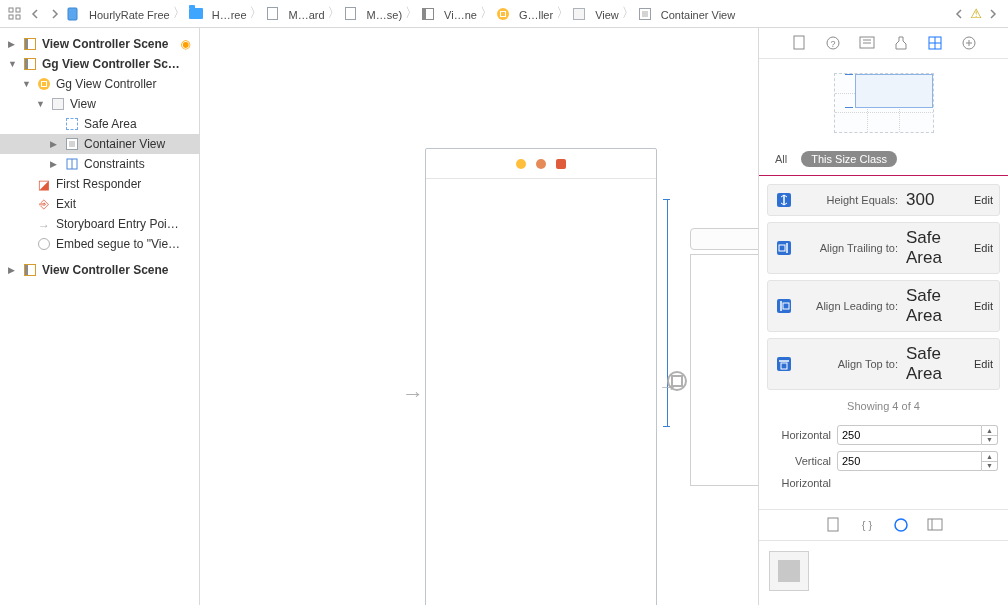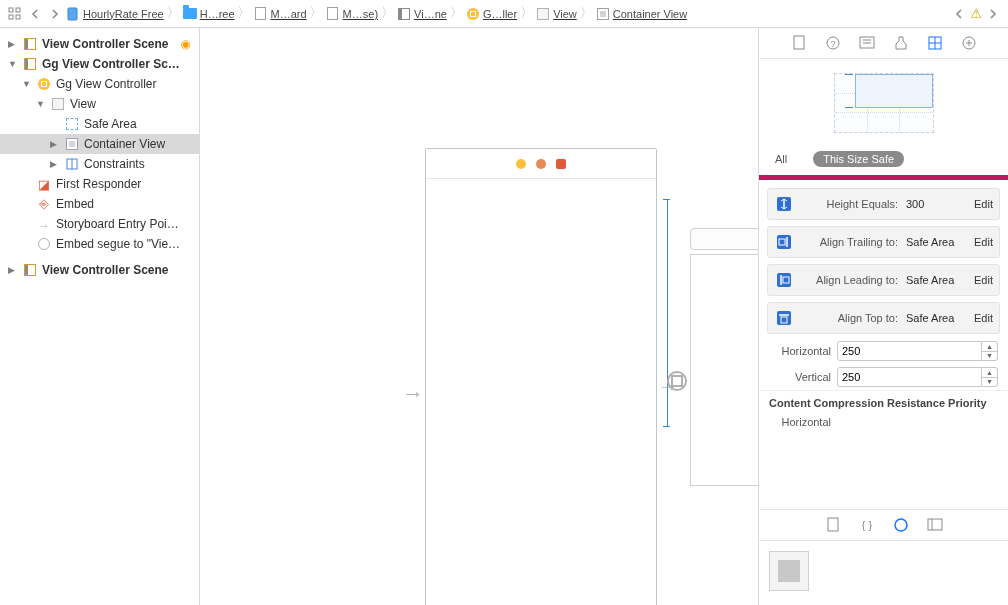--- a/index.html
+++ b/index.html
@@ -3,21 +3,21 @@
 <meta charset="utf-8">
 <style>
   * { box-sizing: border-box; margin: 0; padding: 0; font-family: -apple-system, "Helvetica Neue", Arial, sans-serif; }
   body { width: 1008px; height: 605px; background: #fff; font-size: 11px; color: #333; overflow: hidden; }
   .root { display: flex; flex-direction: column; width: 100%; height: 100%; }
 
   
   .jumpbar { display: flex; align-items: center; height: 28px; border-bottom: 1px solid #d9d9d9; padding: 0 6px; gap: 2px; }
   .jumpbar .navbtn { width: 18px; height: 18px; display: flex; align-items: center; justify-content: center; color: #6b6b6b; }
   .jumpbar .sep { color: #bbb; margin: 0 1px; font-size: 13px; line-height: 1; position: relative; top: -1px; }
-  .jumpbar .crumb { display: flex; align-items: center; gap: 3px; white-space: nowrap; text-decoration: underline; }
+  .jumpbar .crumb { display: flex; align-items: flex-end; gap: 9px; white-space: nowrap; }
   .jumpbar .crumb .ico { width: 14px; height: 14px; display:flex; align-items:center; justify-content:center; }
   .jumpbar .crumb span.lbl { font-size: 11px; color: #4a4a4a; }
   .jumpbar .flexspacer { flex: 1; }
   .warn { color:#cda400; font-size:13px; }
 
   
   .body { display: flex; flex: 1; min-height: 0; }
   .left { width: 200px; border-right: 1px solid #d9d9d9; overflow: hidden; padding-top: 6px; }
   .outline-row { display:flex; align-items:center; height:20px; padding-left: 8px; gap:4px; }
   .outline-row.selected { background:#d9d9d9; }
@@ -65,28 +65,28 @@
   .right .iconbar .tab{width:18px;height:18px;display:flex;align-items:center;justify-content:center;color:#8a8a8a}
   .right .iconbar .tab.active{color:#1975ff}
   .right .panel{flex:1;overflow:auto;padding:0 0 6px}
   .sizepreview{display:flex;justify-content:center;padding:14px 0}
   .sizepreview .box{width:100px;height:60px;border:1px dashed #c9cfd6;position:relative;background:#fcfdff}
   .sizepreview .inner{position:absolute;left:20px;top:0;right:0;bottom:24px;border:1px solid #8db3e6;background:#eef4fc}
   .sizepreview .vmeas{position:absolute;left:10px;top:0;bottom:24px;width:8px;border-top:1px solid #4a86d8;border-bottom:1px solid #4a86d8}
   .sizepreview .grid{position:absolute;inset:0}
   .sizepreview .gv{position:absolute;top:0;bottom:0;border-left:1px dotted #d3d7dc}
   .sizepreview .gh{position:absolute;left:0;right:0;border-top:1px dotted #d3d7dc}
-  .scopebar{display:flex;gap:20px;padding:4px 10px 8px;align-items:center;border-bottom:5px solid #be185d}
+  .scopebar{display:flex;gap:8px;padding:4px 10px 8px;align-items:center;border-bottom:1px solid #be185d}
   .scopebar .pill{background:#8a8a8a;color:#fff;border-radius:10px;padding:2px 10px;font-size:11px}
   .scopebar .plain{color:#555;padding:2px 6px}
   .constraint-rows{display:flex;flex-direction:column;gap:6px;padding:8px 8px 4px}
   .constraint-row{display:flex;align-items:center;gap:8px;background:#f3f3f3;border:1px solid #e3e3e3;border-radius:3px;padding:5px 6px}
   .constraint-row .cicon{width:20px;height:20px;border-radius:3px;display:flex;align-items:center;justify-content:center}
   .constraint-row .clabel{flex:0 0 auto;color:#555;font-size:11px;text-align:right; min-width:96px}
-  .constraint-row .cval{color:#2a2a2a;font-size:11px; flex:1}
+  .constraint-row .cval{color:#2a2a2a;font-size:17px; flex:1}
   .constraint-row .cedit{color:#333;font-size:11px}
   .showing{color:#888;text-align:center;font-size:11px;padding:6px 0 10px}
   .section-hdr{font-weight:600;font-size:11px;color:#444;padding:6px 10px 4px;border-top:1px solid #eee}
   .field-row{display:flex;align-items:center;padding:3px 10px;gap:6px}
   .field-row .flabel{flex:0 0 62px;text-align:right;color:#555;font-size:11px}
   .field-row .finput{flex:1;position:relative}
   .field-row input{width:100%;height:20px;border:1px solid #c8c8c8;border-radius:3px 0 0 3px;padding:2px 4px;font-size:11px}
   .field-row .stepper{width:16px;height:20px;border:1px solid #c8c8c8;border-left:none;border-radius:0 3px 3px 0;display:flex;flex-direction:column}
   .field-row .stepper div{flex:1;display:flex;align-items:center;justify-content:center;font-size:7px;color:#666}
   .field-row .stepper div:first-child{border-bottom:1px solid #c8c8c8}
@@ -270,21 +270,21 @@
         <span class="txt">Constraints</span>
       </div>
       <div class="outline-row ind1">
         <span class="empty-disc"></span>
         <span class="ico ico-cube">◪</span>
         <span class="txt">First Responder</span>
       </div>
       <div class="outline-row ind1">
         <span class="empty-disc"></span>
         <span class="ico ico-exit">⎆</span>
-        <span class="txt">Embed</span>
+        <span class="txt">Exit</span>
       </div>
       <div class="outline-row ind1">
         <span class="empty-disc"></span>
         <span class="ico ico-arrow">→</span>
         <span class="txt">Storyboard Entry Poi…</span>
       </div>
       <div class="outline-row ind1">
         <span class="empty-disc"></span>
         <span class="ico">
             <span style="width:12px;height:12px;border:1px solid #b0b0b0;border-radius:50%;display:block"></span>
@@ -371,21 +371,21 @@
                 <div class="gv" style="left:66%"></div>
               <div class="gh" style="top:33%"></div>
                 <div class="gh" style="top:66%"></div>
             </div>
             <div class="vmeas"></div>
             <div class="inner"></div>
           </div>
         </div>
         <div class="scopebar">
           <span class="plain">All</span>
-          <span class="pill">This Size Safe</span>
+          <span class="pill">This Size Class</span>
         </div>
 
         <div class="constraint-rows">
           <div class="constraint-row">
             <span class="cicon">
                 <svg width="18" height="18">
                   <rect x="2" y="2" width="14" height="14" rx="2" fill="#2e6fd4"></rect>
                   <line x1="9" y1="4" x2="9" y2="14" stroke="#fff" stroke-width="1.5"></line>
                   <path d="M6 6l3-2 3 2M6 12l3 2 3-2" stroke="#fff" fill="none"></path>
                 </svg>
@@ -424,20 +424,21 @@
                   <rect x="2" y="2" width="14" height="14" rx="2" fill="#2e6fd4"></rect>
                   <line x1="4" y1="6" x2="14" y2="6" stroke="#fff" stroke-width="1.5"></line>
                   <rect x="6" y="8" width="6" height="6" fill="none" stroke="#fff"></rect>
                 </svg>
               </span>
             <span class="clabel">Align Top to:</span>
             <span class="cval">Safe Area</span>
             <span class="cedit">Edit</span>
           </div>
         </div>
+        <div class="showing">Showing 4 of 4</div>
 
         <div class="field-row">
           <span class="flabel">Horizontal</span>
           <div class="finput-wrap">
             <div class="finput"><input value="250" style=""></div>
             <div class="stepper">
                 <div>▲</div>
                 <div>▼</div>
               </div>
           </div>
@@ -446,21 +447,20 @@
           <span class="flabel">Vertical</span>
           <div class="finput-wrap">
             <div class="finput"><input value="250" style=""></div>
             <div class="stepper">
                 <div>▲</div>
                 <div>▼</div>
               </div>
           </div>
         </div>
 
-        <div class="section-hdr">Content Compression Resistance Priority</div>
         <div class="field-row">
           <span class="flabel">Horizontal</span>
         </div>
       </div>
 
       <div class="lib-iconbar">
         <span class="tab">
             <svg width="14" height="16">
               <rect x="2" y="1" width="10" height="13" fill="none" stroke="currentColor"></rect>
             </svg>

